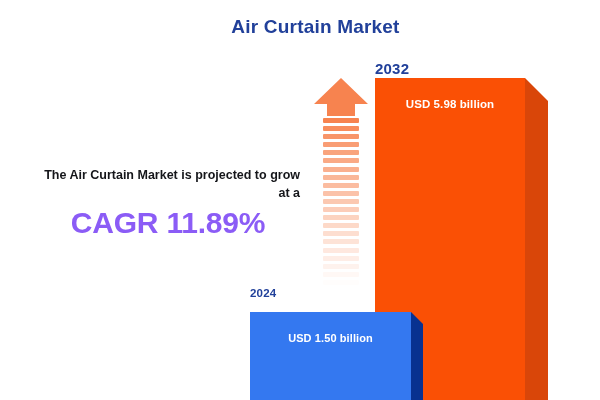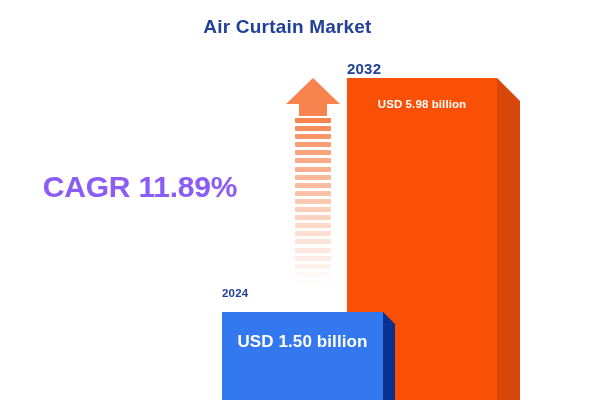--- a/index.html
+++ b/index.html
@@ -12,20 +12,21 @@
     background: #ffffff;
     font-family: "Liberation Sans", sans-serif;
     overflow: hidden;
   }
   #canvas {
     position: relative;
     width: 532px;
     height: 400px;
     background: #ffffff;
     overflow: hidden;
+    margin-left: 28px;
   }
 
   
   #chart-title {
     position: absolute;
     left: 0;
     top: 16px;
     width: 575px;
     text-align: center;
     font-size: 19px;
@@ -101,21 +102,21 @@
     width: 161px;
     height: 88px;
     background: #3478F0;
   }
   #bar-2024-value {
     position: absolute;
     left: 0;
     top: 20px;
     width: 161px;
     text-align: center;
-    font-size: 17px;
+    font-size: 11px;
     font-weight: bold;
     color: #ffffff;
     letter-spacing: 0.1px;
   }
   #label-2024 {
     position: absolute;
     left: 222px;
     top: 287px;
     font-size: 11.5px;
     font-weight: bold;
@@ -236,17 +237,18 @@
         <div class="arrow-stripe" style="background: rgba(247, 131, 79, 0.14);"></div>
         <div class="arrow-stripe" style="background: rgba(247, 131, 79, 0.1);"></div>
         <div class="arrow-stripe" style="background: rgba(247, 131, 79, 0.06);"></div>
         <div class="arrow-stripe" style="background: rgba(247, 131, 79, 0.02);"></div>
         <div class="arrow-stripe" style="background: rgba(247, 131, 79, 0);"></div>
         <div class="arrow-stripe" style="background: rgba(247, 131, 79, 0);"></div>
       </div>
   </div>
 
   <div id="cagr-block">
+    <div id="cagr-lead">The Air Curtain Market is projected to grow at a</div>
     <div id="cagr-value">CAGR 11.89%</div>
   </div>
 
 
 </div>
 
 </body></html>

